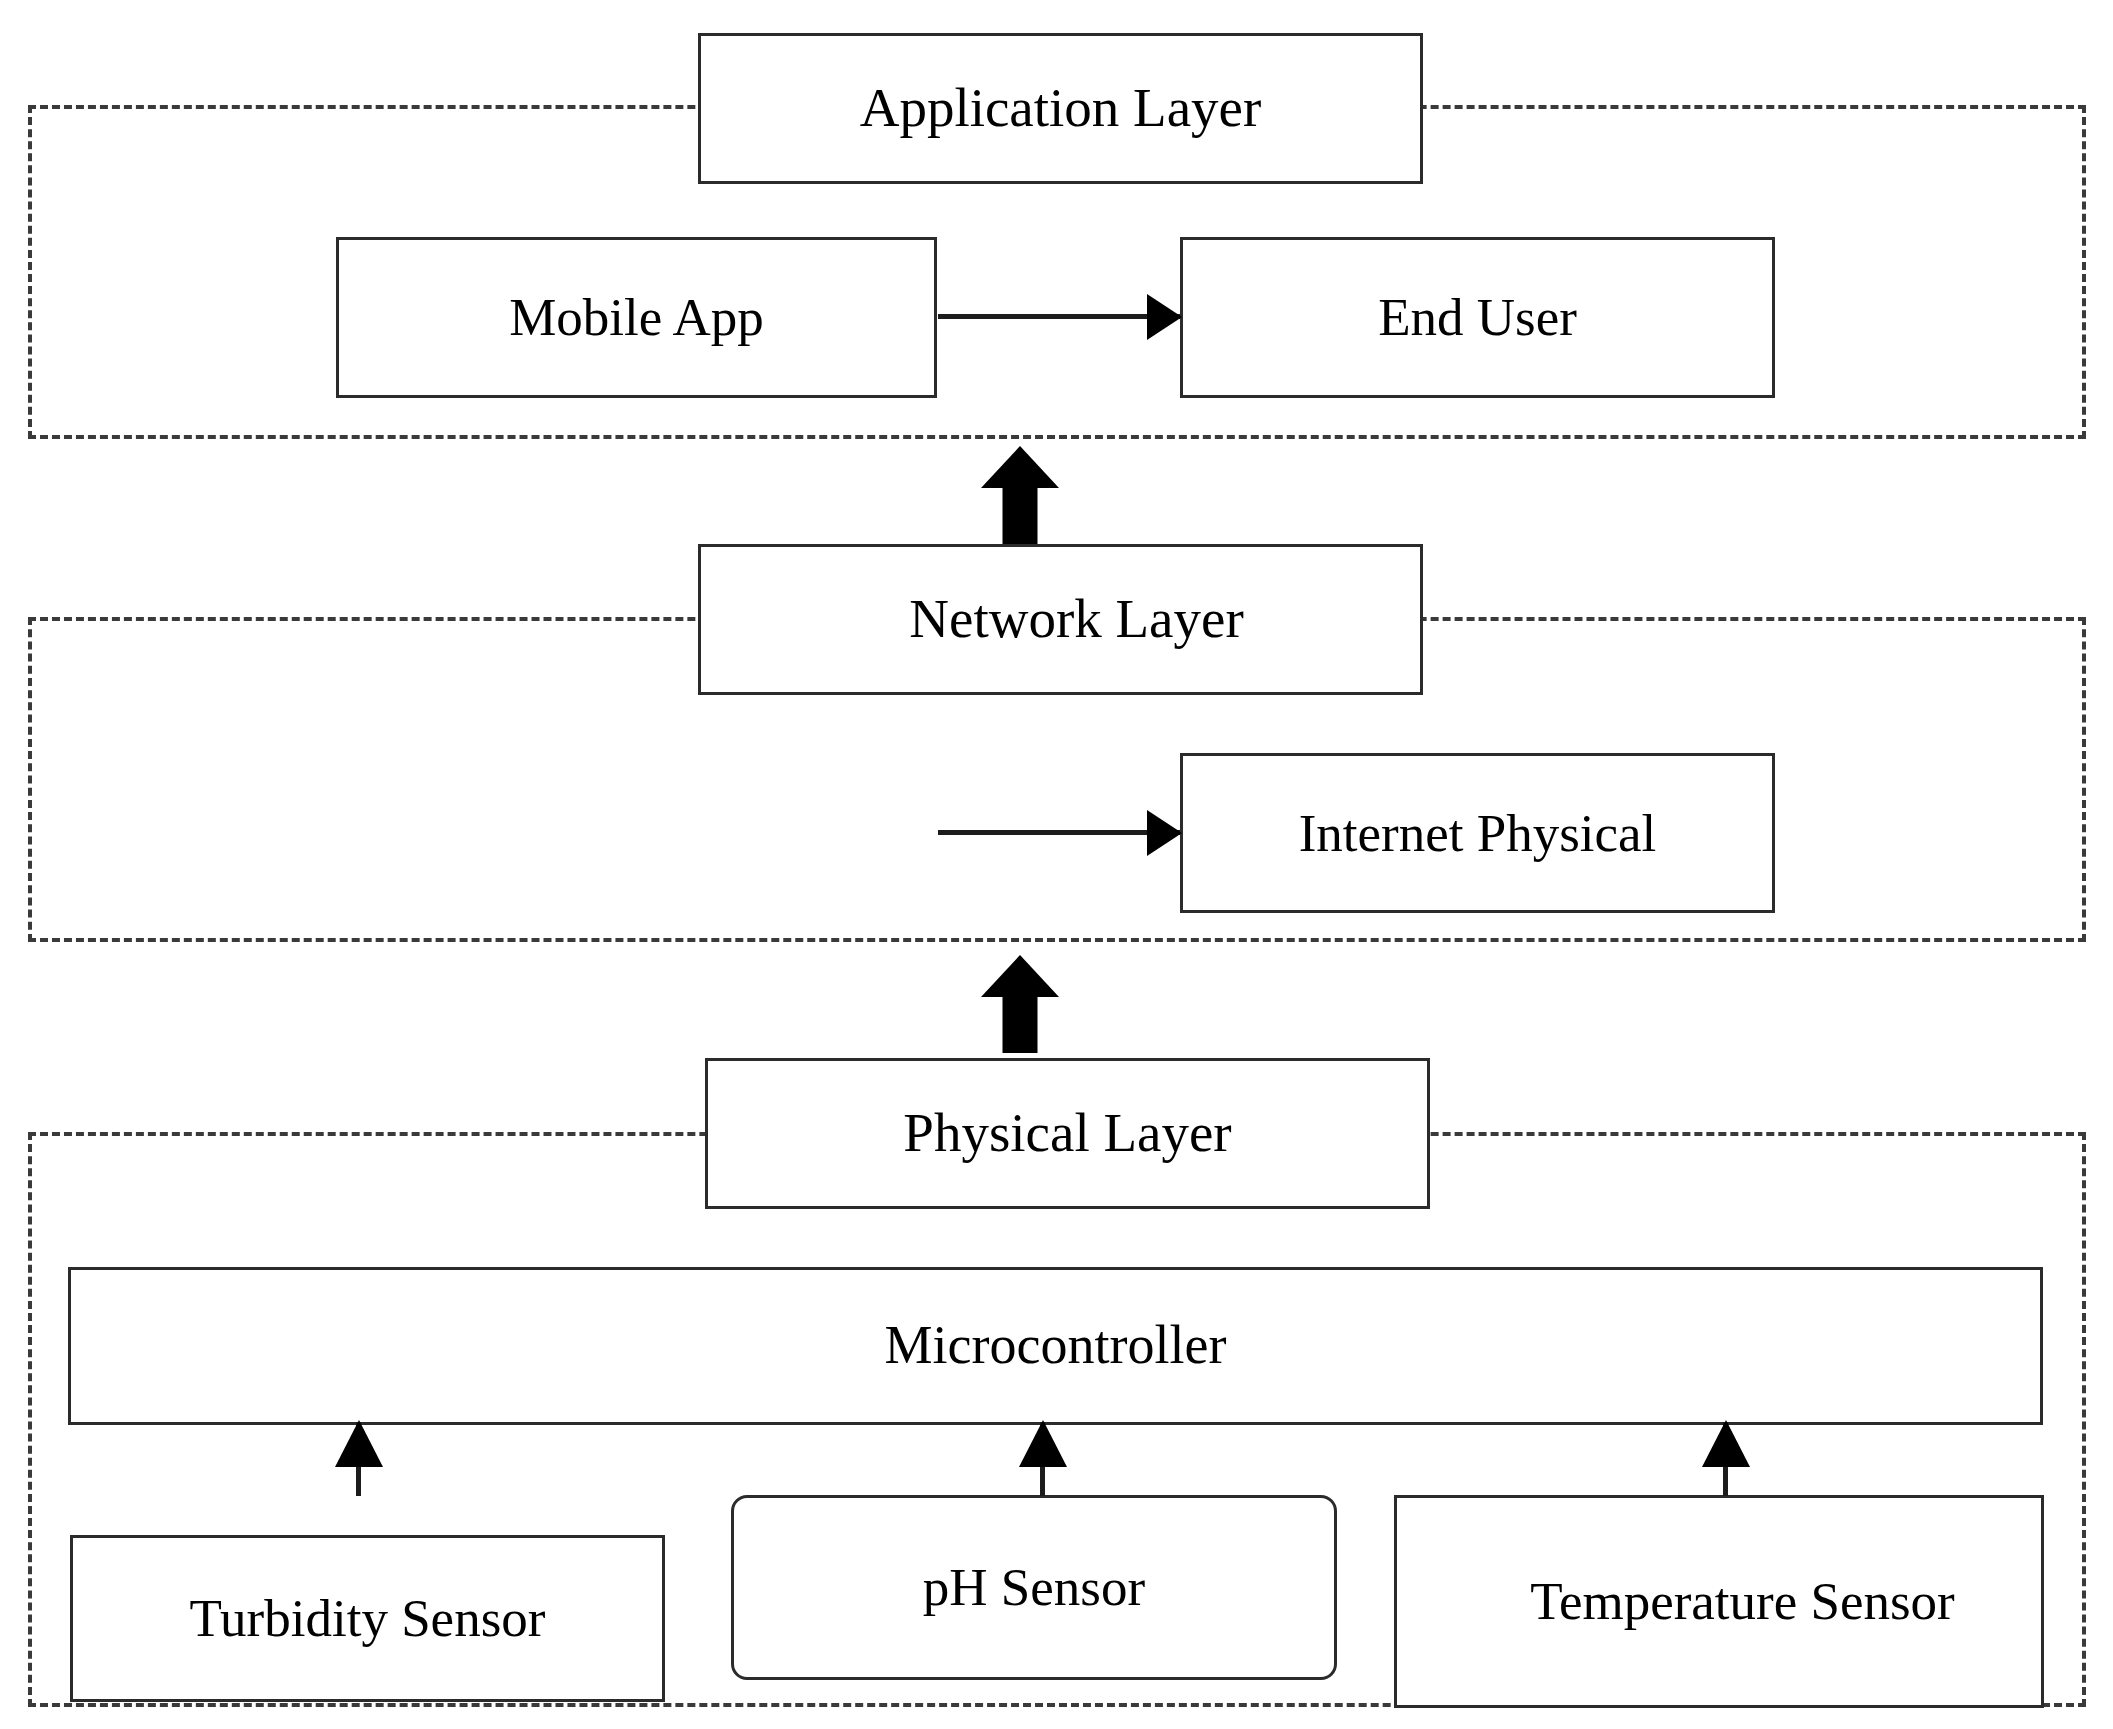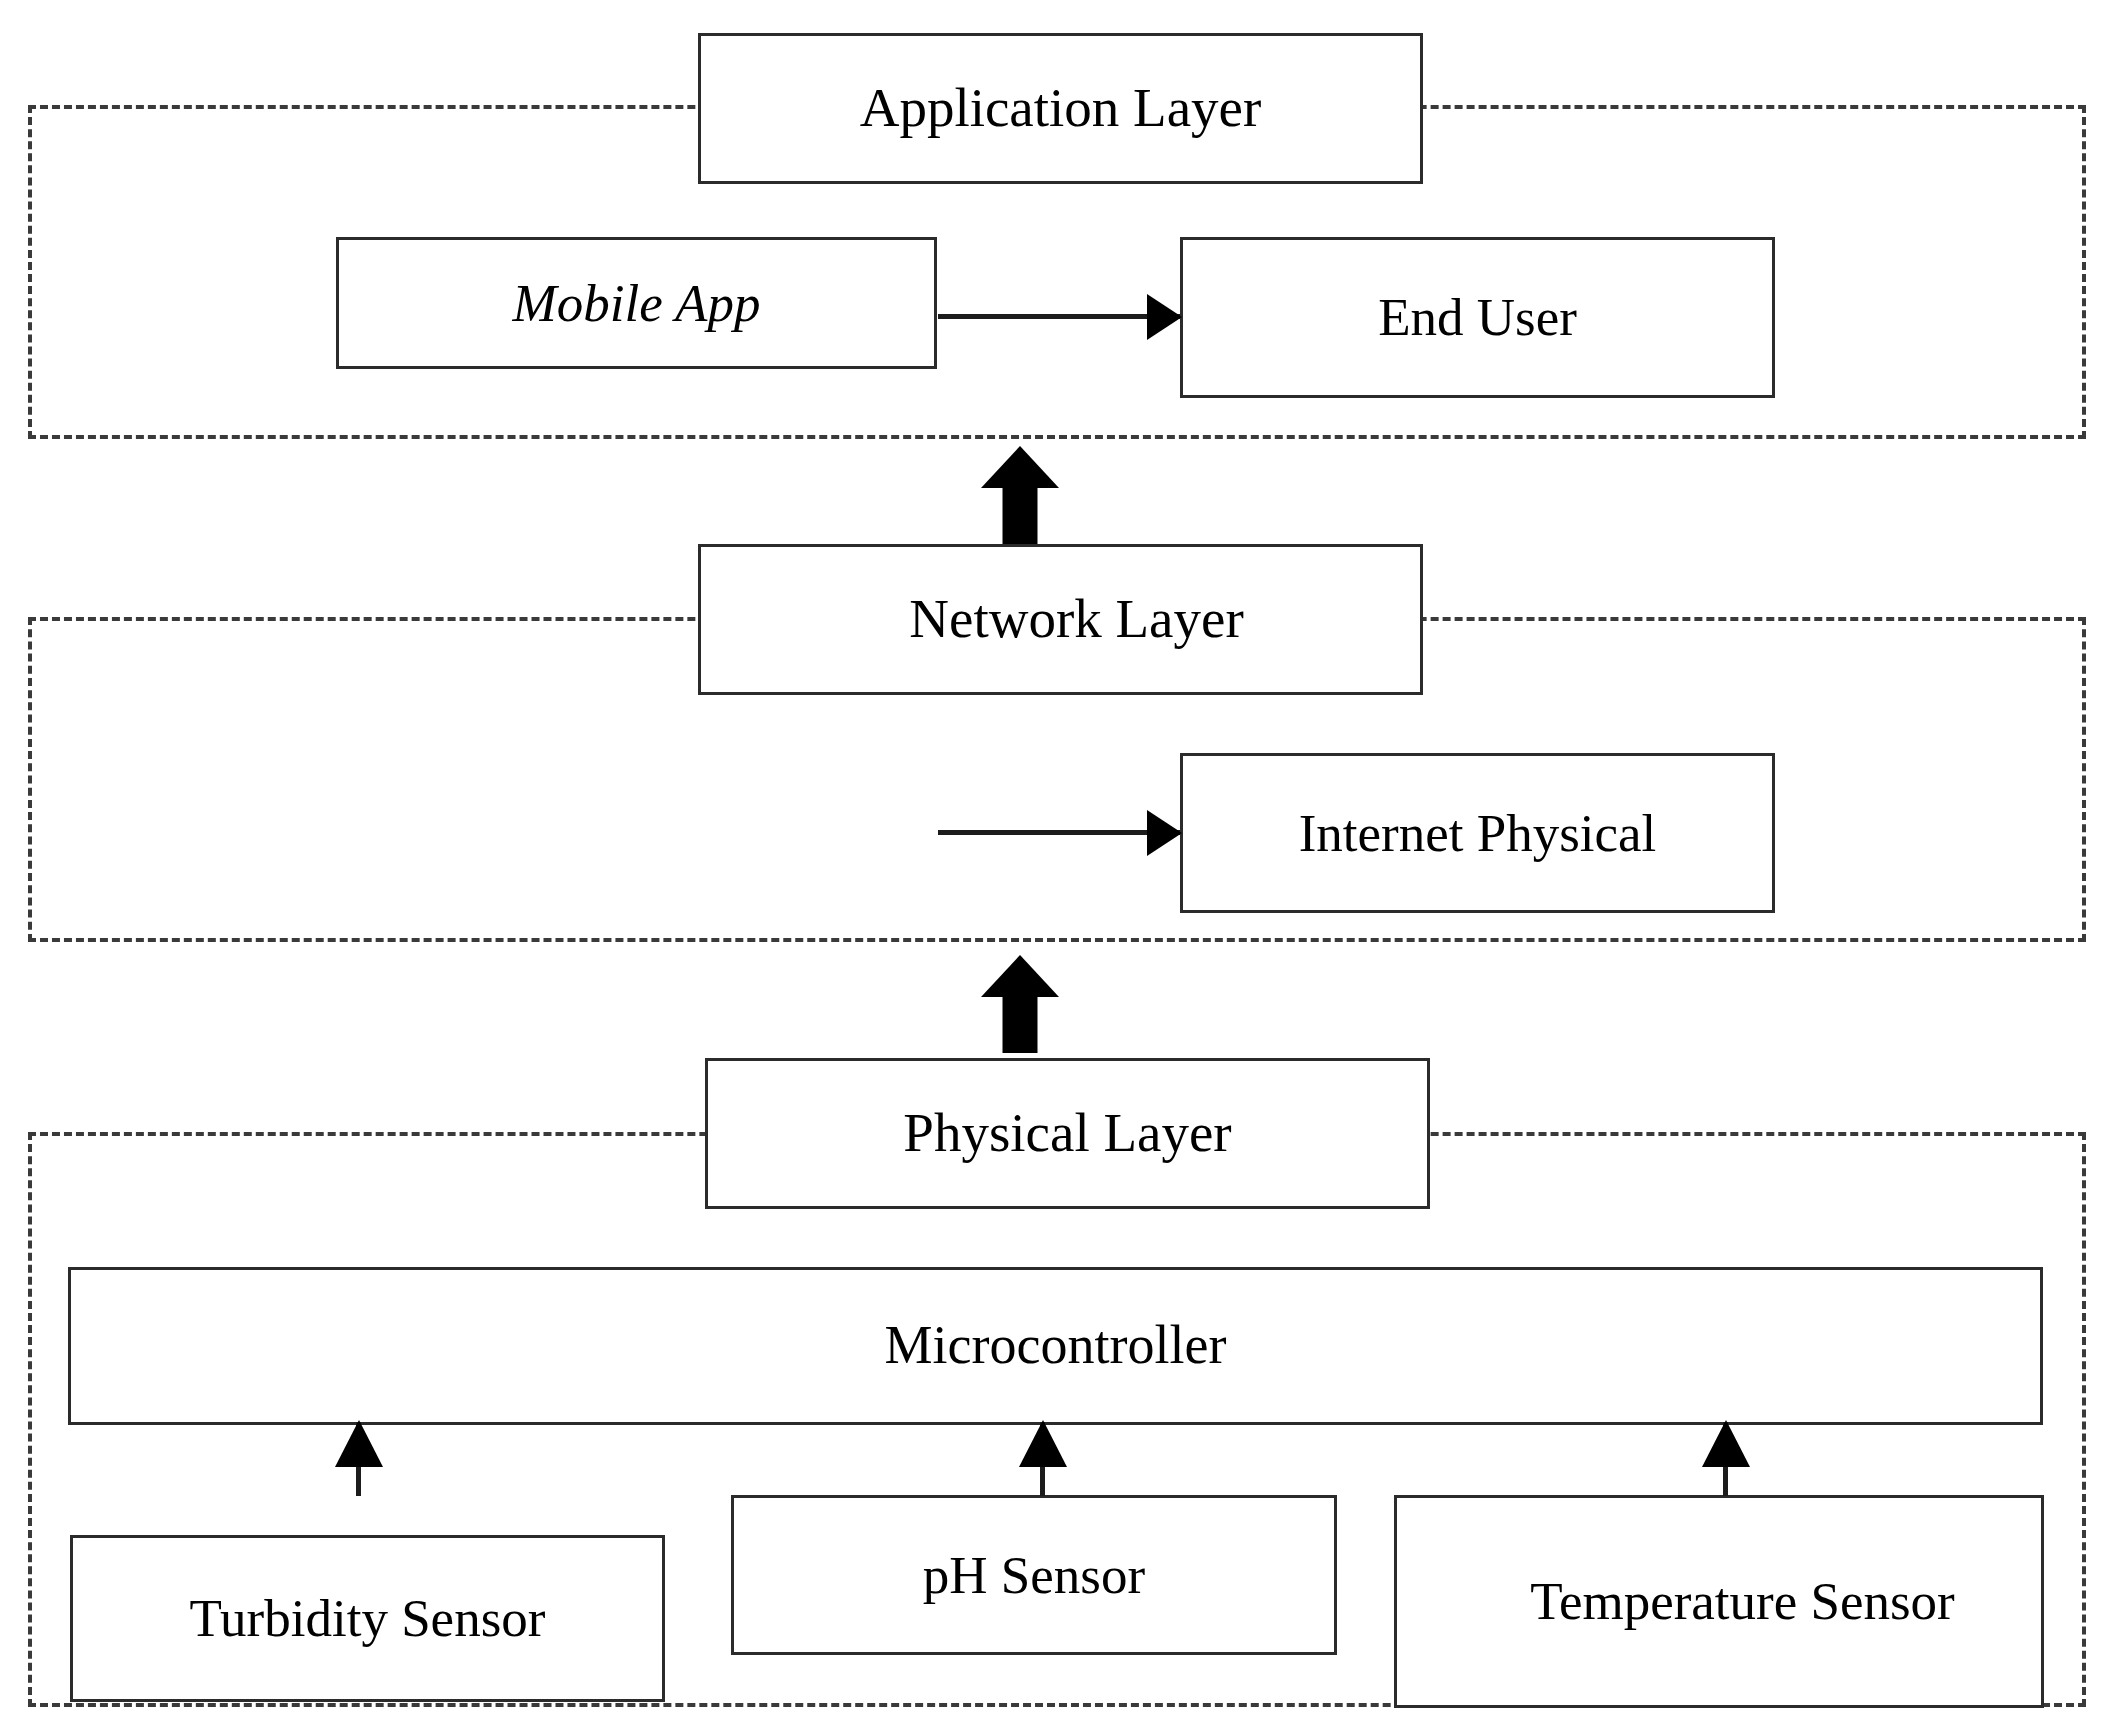--- a/index.html
+++ b/index.html
@@ -102,21 +102,21 @@
 <body>
 
 <div id="stage">
 
   <div class="layer-region" style="left:28px; top:105px; width:2058px; height:334px;"></div>
 
   <div class="box layer-title" style="left:698px; top:33px; width:725px; height:151px;">
     <span>Application Layer</span>
   </div>
 
-  <div class="box node" style="left:336px; top:237px; width:601px; height:132px;font-style:italic;">
+  <div class="box node" style="left:336px; top:237px; width:601px; height:161px;">
     <span>Mobile App</span>
   </div>
 
   <div class="h-arrow" style="left:938px; top:314px; width:242px;">
     <span class="tip"></span>
   </div>
 
   <div class="box node" style="left:1180px; top:237px; width:595px; height:161px;">
     <span>End User</span>
   </div>
@@ -163,21 +163,21 @@
     <span class="tip"></span>
   </div>
   <div class="v-arrow" style="left:1723px; top:1422px; width:5.3px; height:74px;">
     <span class="tip"></span>
   </div>
 
   <div class="box node" style="left:70px; top:1495px; width:595px; height:167px;margin-top:40px;">
     <span>Turbidity Sensor</span>
   </div>
 
-  <div class="box node" style="left:731px; top:1495px; width:606px; height:160px;">
+  <div class="box node" style="left:731px; top:1495px; width:606px; height:185px;border-radius:16px;">
     <span>pH Sensor</span>
   </div>
 
   <div class="box node" style="left:1394px; top:1495px; width:650px; height:213px;padding-left:47px;">
     <span>Temperature Sensor</span>
   </div>
 
 </div>
 
 

